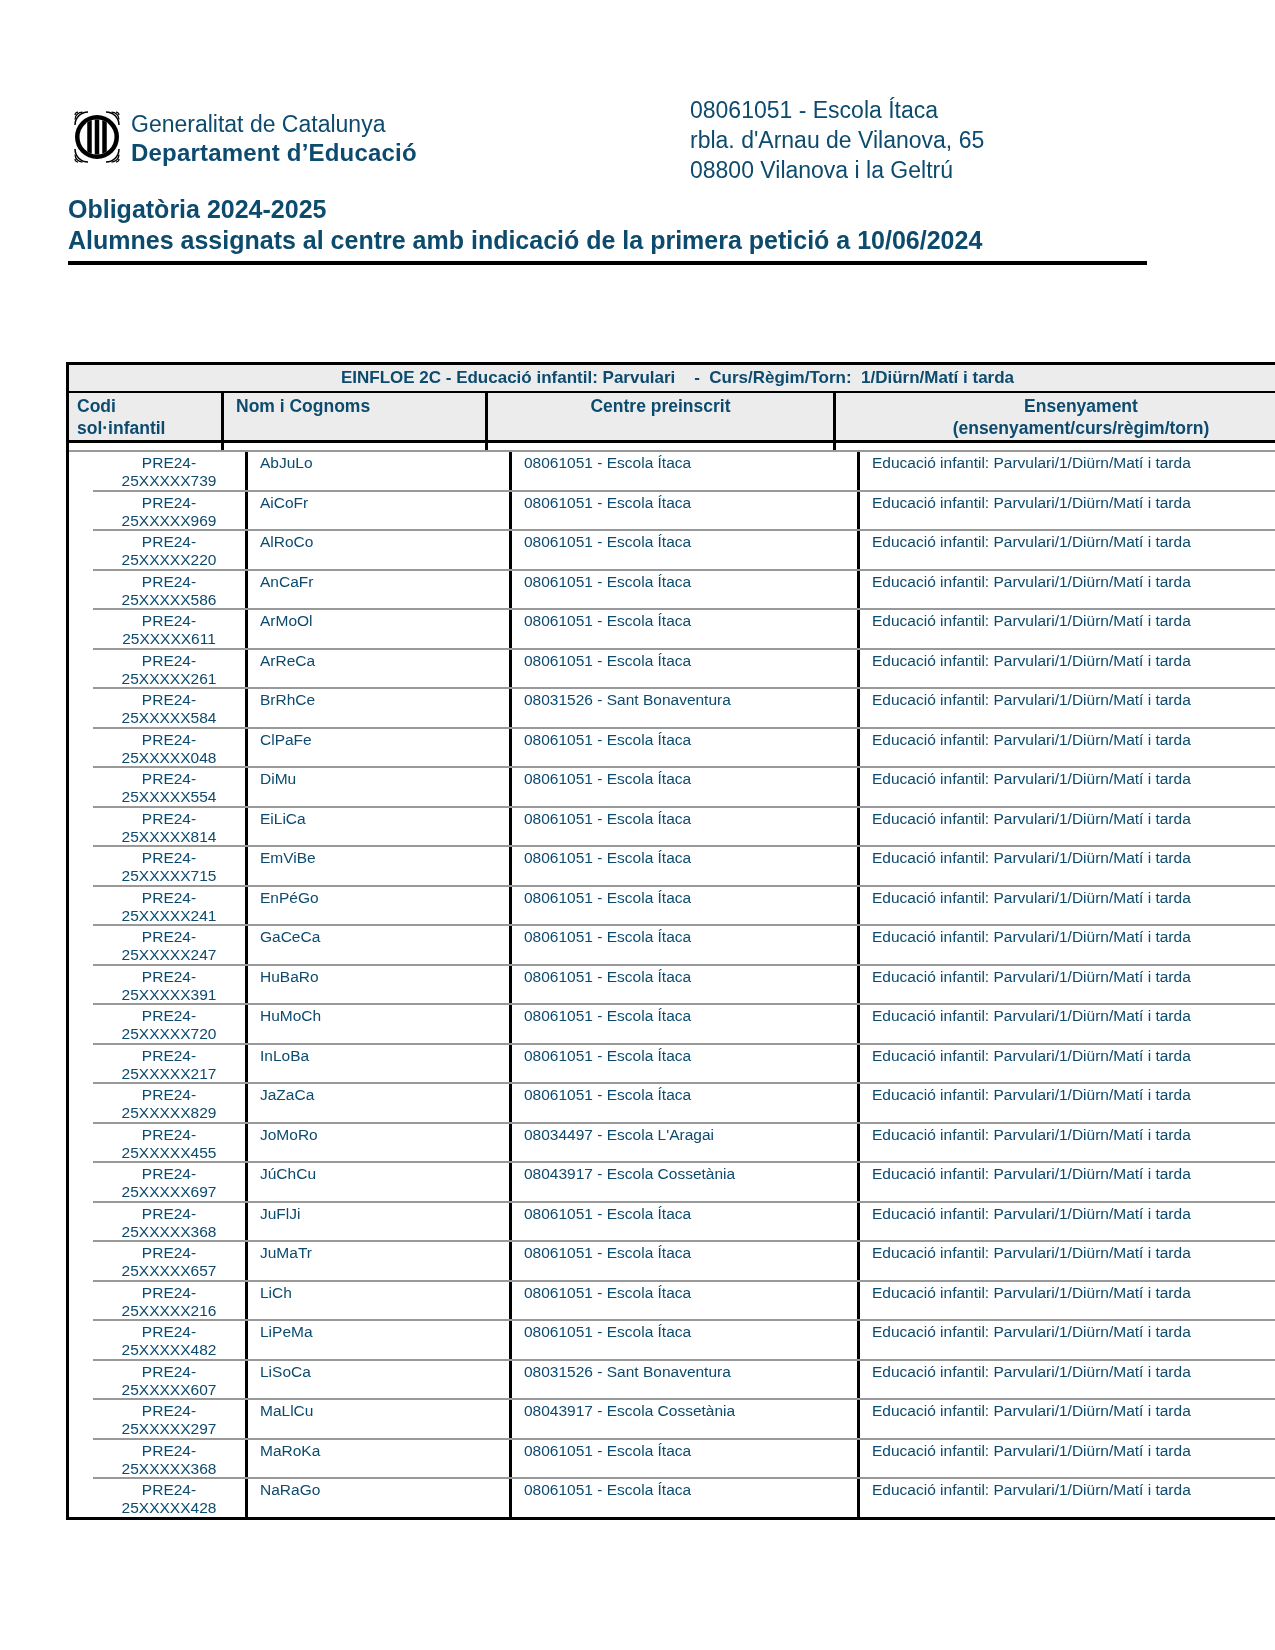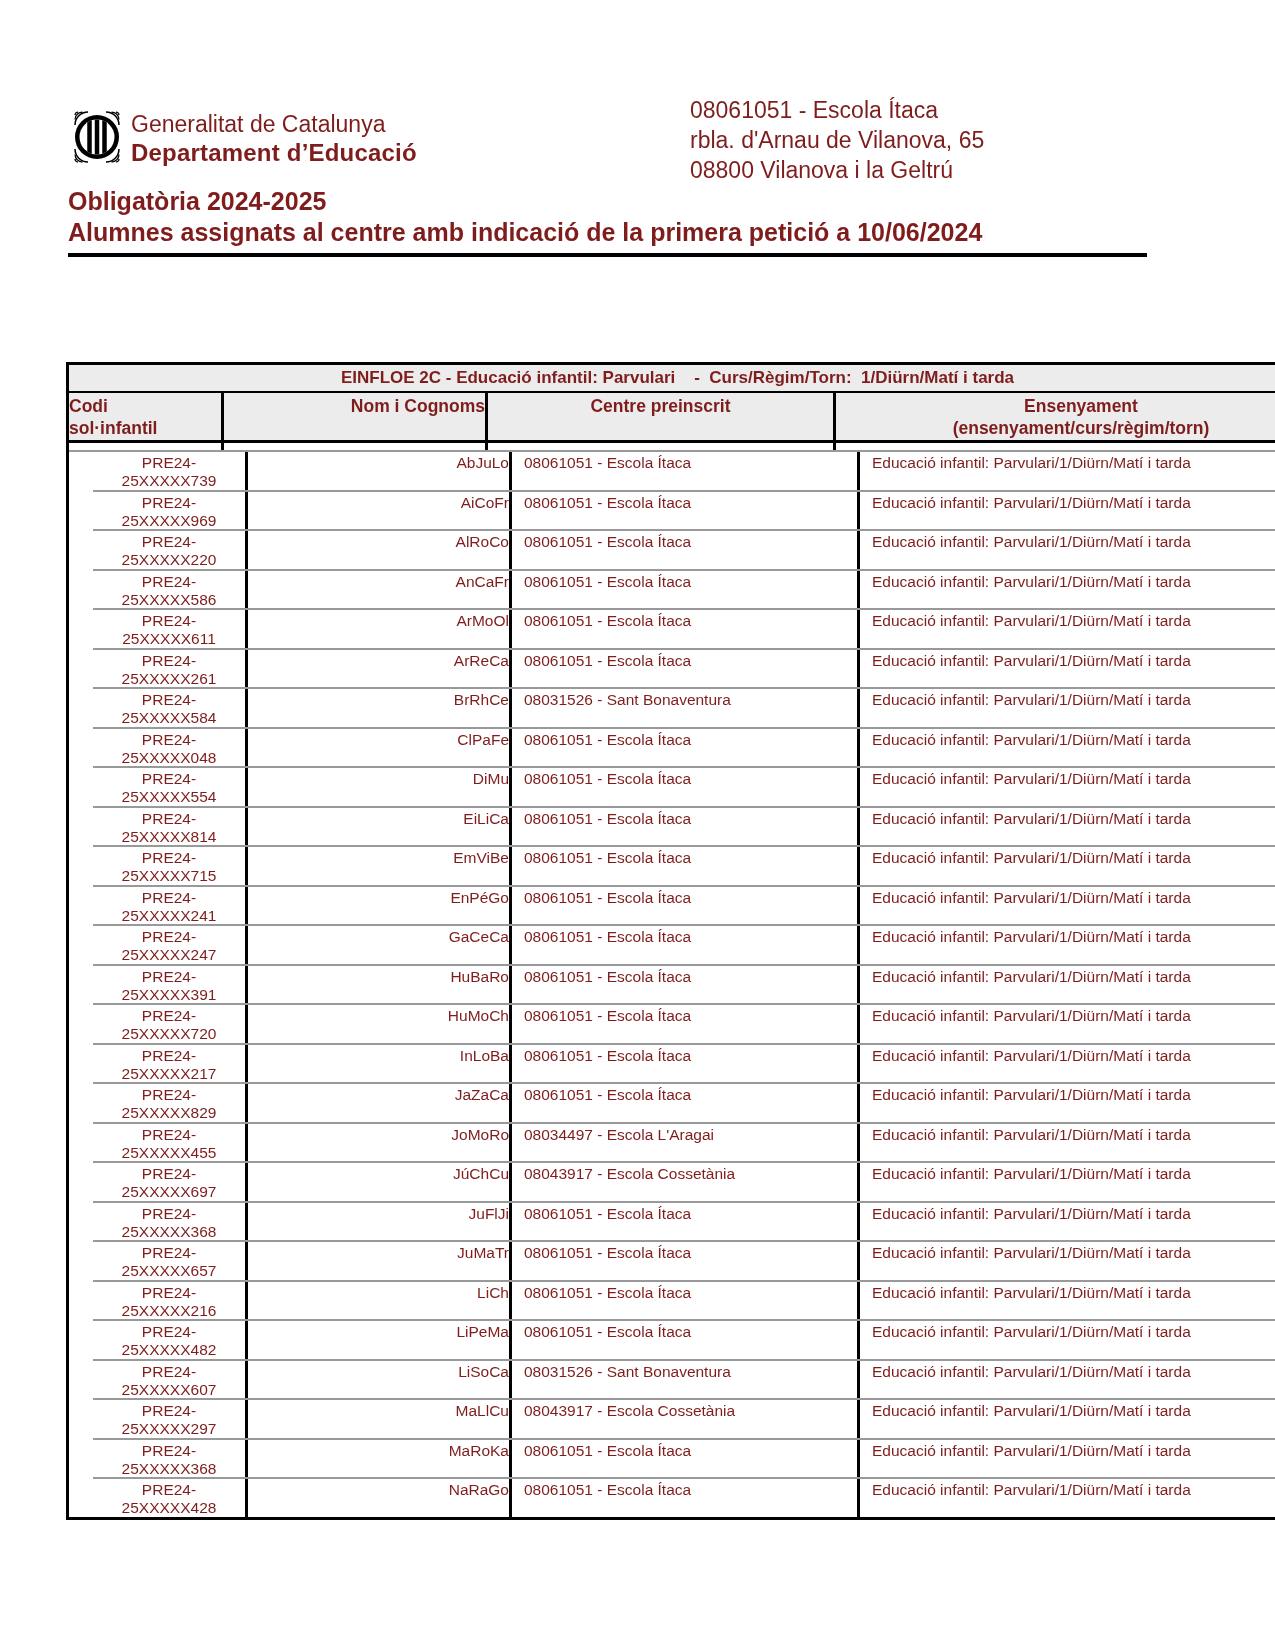--- a/index.html
+++ b/index.html
@@ -1,56 +1,56 @@
 <!DOCTYPE html>
 <html><head>
 <meta charset="utf-8">
 <style>
   html,body { margin:0; padding:0; background:#fff; }
   .page {
     position:relative; width:1275px; height:1650px; background:#ffffff;
-    font-family:"Liberation Sans", sans-serif; color:#7f1d1d; overflow:hidden;
+    font-family:"Liberation Sans", sans-serif; color:#0c4a6e; overflow:hidden;
   }
 
   
   .brand { position:absolute; left:74px; top:110px; display:flex; align-items:flex-start; }
   .seal { width:46px; height:54px; display:block; }
   .brand-text { margin-left:11px; padding-top:1px; }
   .brand-line1 { font-size:23px; line-height:26px; }
   .brand-line2 { font-size:24px; font-weight:bold; line-height:27px; margin-top:2px; letter-spacing:0.2px; }
 
   
   .addr { position:absolute; left:690px; top:95px; font-size:23px; line-height:30px; }
 
   
   .titleblock {
-    position:absolute; left:68px; top:186px; width:1079px;
+    position:absolute; left:68px; top:194px; width:1079px;
     font-size:25px; font-weight:bold; line-height:31px;
     border-bottom:4px solid #000; padding-bottom:5px;
   }
 
   
   .gtable {
     position:absolute; left:66px; top:362px; width:1223px;
     border:3px solid #000; box-sizing:border-box; background:#fff;
   }
   .ghead {
     background:#ececec; border-bottom:2px solid #000;
     text-align:center; font-weight:bold; font-size:17px; line-height:20px;
     padding:3px 0 3px 0; white-space:pre;
   }
   .cols, .gaprow, .trow { display:flex; align-items:stretch; }
   .c1 { width:152px; box-sizing:border-box; }
-  .c2 { width:264px; box-sizing:border-box; border-left:3px solid #000;text-align:right; }
+  .c2 { width:264px; box-sizing:border-box; border-left:3px solid #000; }
   .c3 { width:348px; box-sizing:border-box; border-left:3px solid #000; }
   .c4 { flex:1;      box-sizing:border-box; border-left:3px solid #000;padding-left:40px; }
 
   .cols { background:#ececec; border-bottom:3px solid #000; font-weight:bold; font-size:17.5px; line-height:22px; }
   .cols > div { padding-top:2px; padding-bottom:1px; }
-  .cols .c1 { padding-left:0; }
+  .cols .c1 { padding-left:8px; }
   .cols .c2 { padding-left:12px; }
   .cols .c3 { text-align:center; }
   .cols .c4 { text-align:center; }
 
   .gaprow { height:7px; border-bottom:2px solid #999; background:#fff; }
 
   .trow { height:37.5px; border-bottom:2px solid #999; font-size:15.5px; line-height:18px;margin-left:24px; }
   .trow:last-child { border-bottom:none; }
   .trow .c1 { text-align:center; padding-top:2px; }
   .trow .c2, .trow .c3, .trow .c4 { padding:2px 0 0 12px; }

